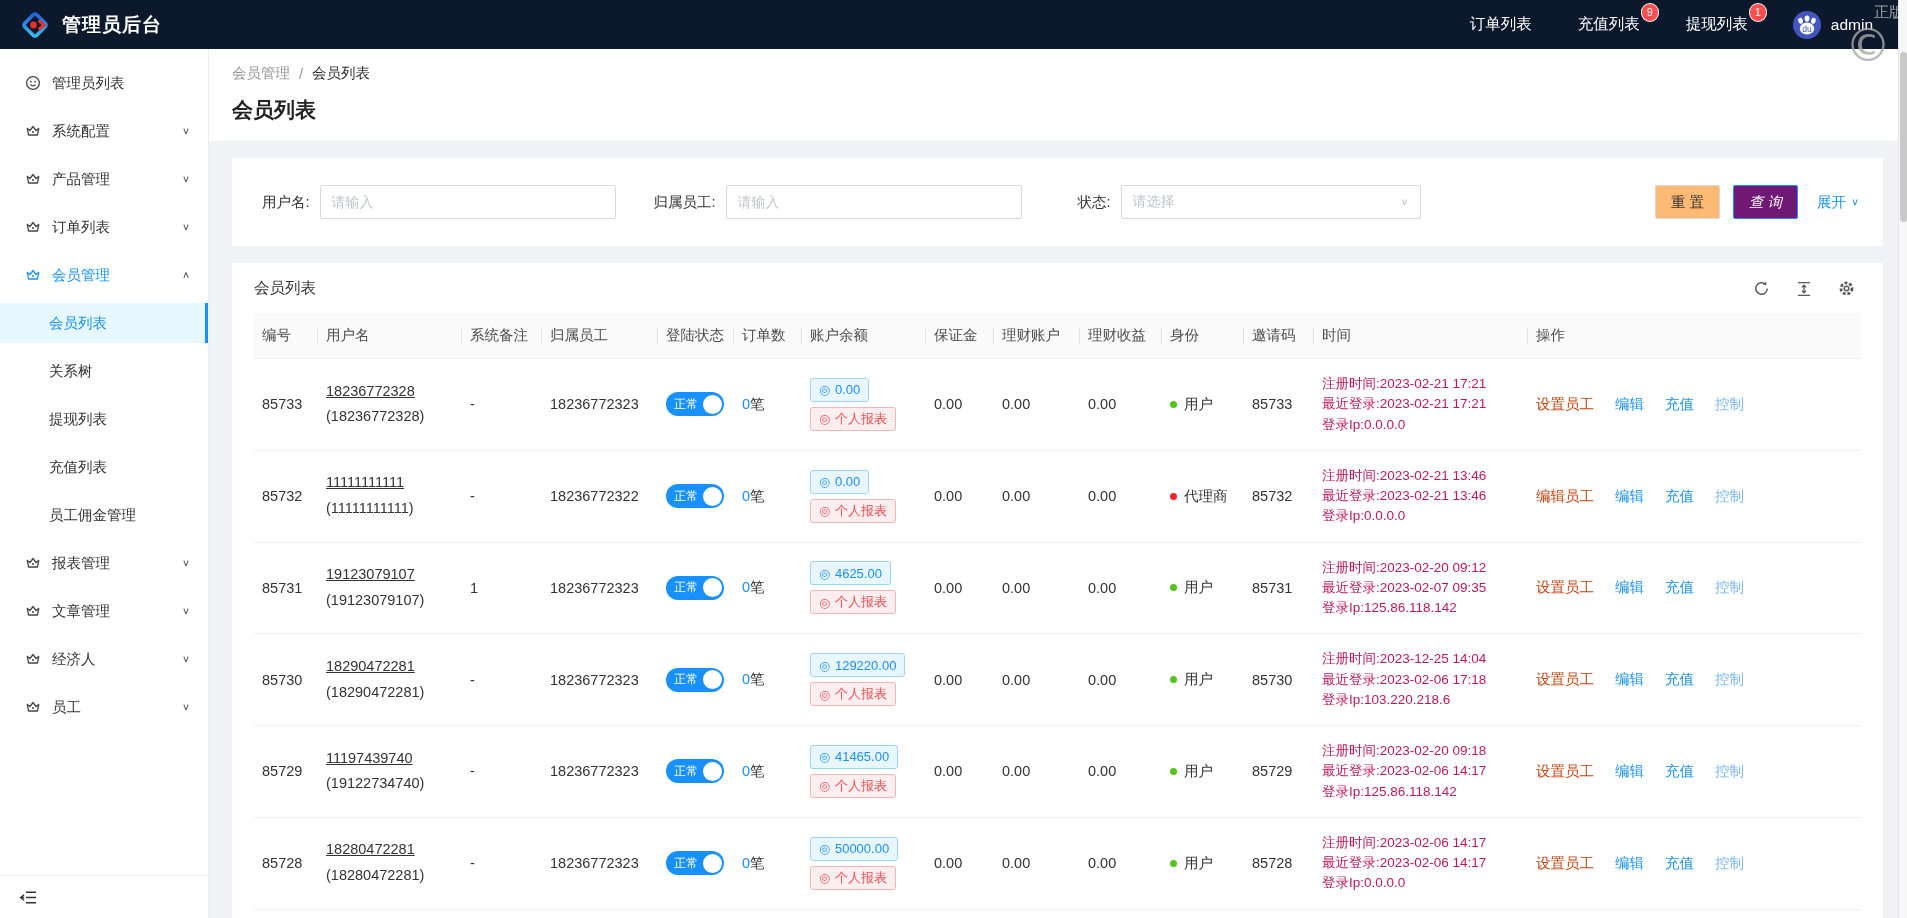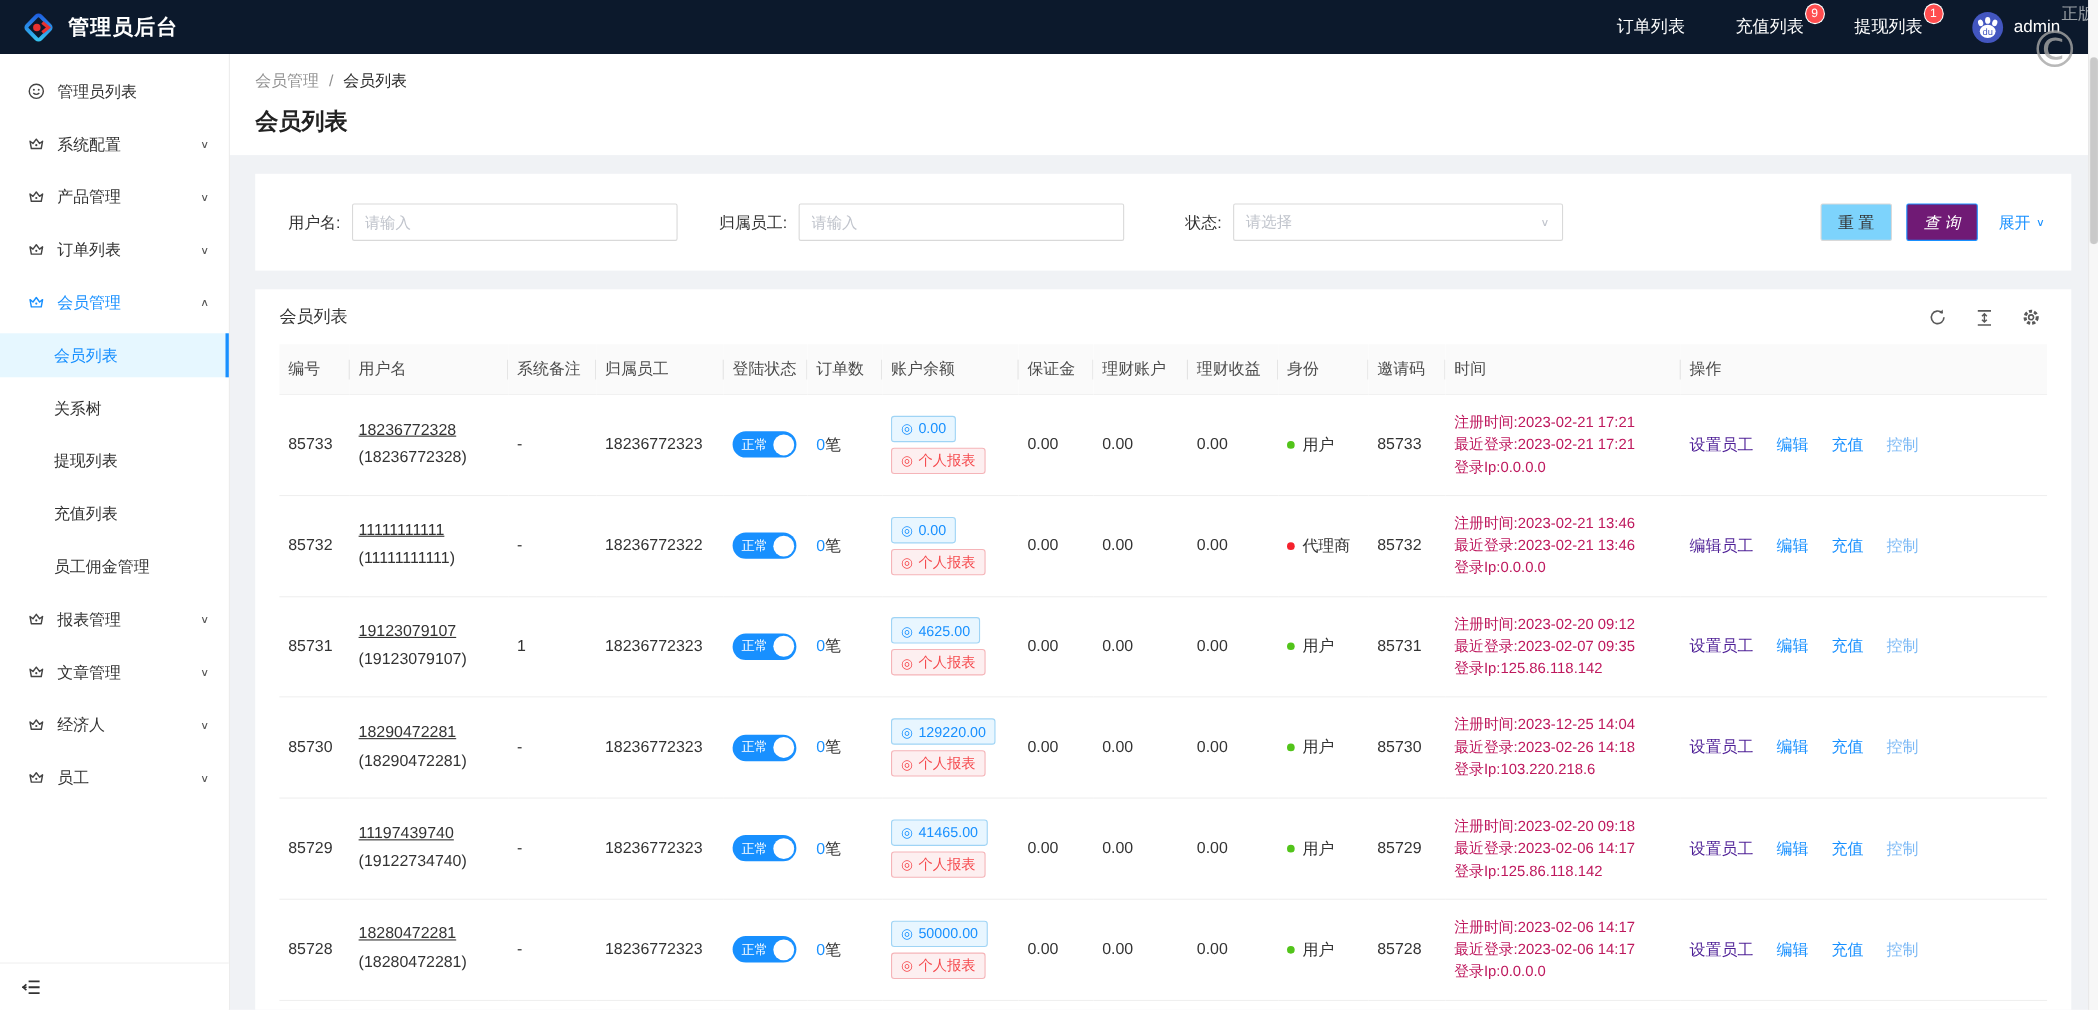--- a/index.html
+++ b/index.html
@@ -59,21 +59,21 @@
     padding:0 11px; font-size:14px; color:#333; outline:none; font-family:inherit; }
   .f-input::placeholder { color:#c0c4cc; }
   .g2 { margin-left:38px; } .g3 { margin-left:56px; }
   .f-select { width:300px; height:34px; border:1px solid #d9d9d9; border-radius:2px;
     display:flex; align-items:center; justify-content:space-between; padding:0 11px;
     color:#c0c4cc; font-size:14px; cursor:pointer; }
   .sel-arrow { color:#c0c4cc; font-size:11px; transform:scaleY(.85); }
   .f-buttons { margin-left:auto; display:flex; align-items:center; gap:13px; }
   .btn { height:34px; padding:0 15px; border-radius:2px; font-size:14.5px;
     display:inline-flex; align-items:center; cursor:pointer; border:1px solid #d9d9d9;
-    background:#7dd3fc; color:#333; font-family:inherit; }
+    background:#fdba74; color:#333; font-family:inherit; }
   .btn-primary { background:#701a75; border-color:#1890ff; color:#fff;font-style:italic; }
   .expand-link { color:#1890ff; font-size:14.5px; display:inline-flex; gap:5px;
     align-items:center; margin-left:6px; cursor:pointer; }
   .expand-link .sel-arrow { color:#1890ff; }
 
   
   .table-card { background:#fff; margin-top:17px; padding:15px 22px 40px; }
   .card-head { display:flex; align-items:center; margin-bottom:14px; }
   .card-title { font-size:15.5px; color:#333; }
   .card-tools { margin-left:auto; display:flex; gap:26px; color:#595959; margin-right:6px; align-items:center; }
@@ -101,21 +101,21 @@
   .pill-blue { background:#e8f6ff; border:1px solid #9fd4f5; color:#1890ff; }
   .pill-red { background:#fdeff0; border:1px solid #f5b4b8; color:#f5494d; margin-top:5px; }
   .pill .eye { font-size:12.5px; font-family:"DejaVu Sans",sans-serif; }
 
   .identity-cell { display:flex; align-items:center; }
   .dot { width:7px; height:7px; border-radius:50%; display:inline-block; margin-right:7px; flex:none; }
 
   .time-cell { font-size:13.5px; line-height:1.5; color:#be185d; }
 
   .actions a { font-size:14.5px; margin-right:17px; cursor:pointer; }
-  .act-primary { color:#4c1d95; }
+  .act-primary { color:#c2410c; }
   .act-blue { color:#1890ff; }
   .act-light { color:#7ab8f5; }
 
   
   .scrollbar { position:fixed; right:0; top:0; width:9px; height:100%; background:#f7f7f7;
     border-left:1px solid #e6e6e6; z-index:10; }
   .scroll-thumb { position:absolute; top:52px; left:1px; width:7px; height:170px;
     background:#c9c9c9; border-radius:4px; }
 </style>
 </head>
@@ -584,21 +584,21 @@
     <td>
       <span class="identity-cell">
         <span class="dot" style="background: rgb(82, 196, 26);"></span>
         <span>用户</span>
       </span>
     </td>
     <td>85730</td>
     <td>
       <div class="time-cell">
         <div>注册时间:2023-12-25 14:04</div>
-        <div>最近登录:2023-02-26 14:18</div>
+        <div>最近登录:2023-02-06 17:18</div>
         <div>登录Ip:103.220.218.6</div>
       </div>
     </td>
     <td class="actions">
       <a class="act-primary">设置员工</a>
       <a class="act-blue">编辑</a>
       <a class="act-blue">充值</a>
       <a class="act-light">控制</a>
     </td>
   </tr>

